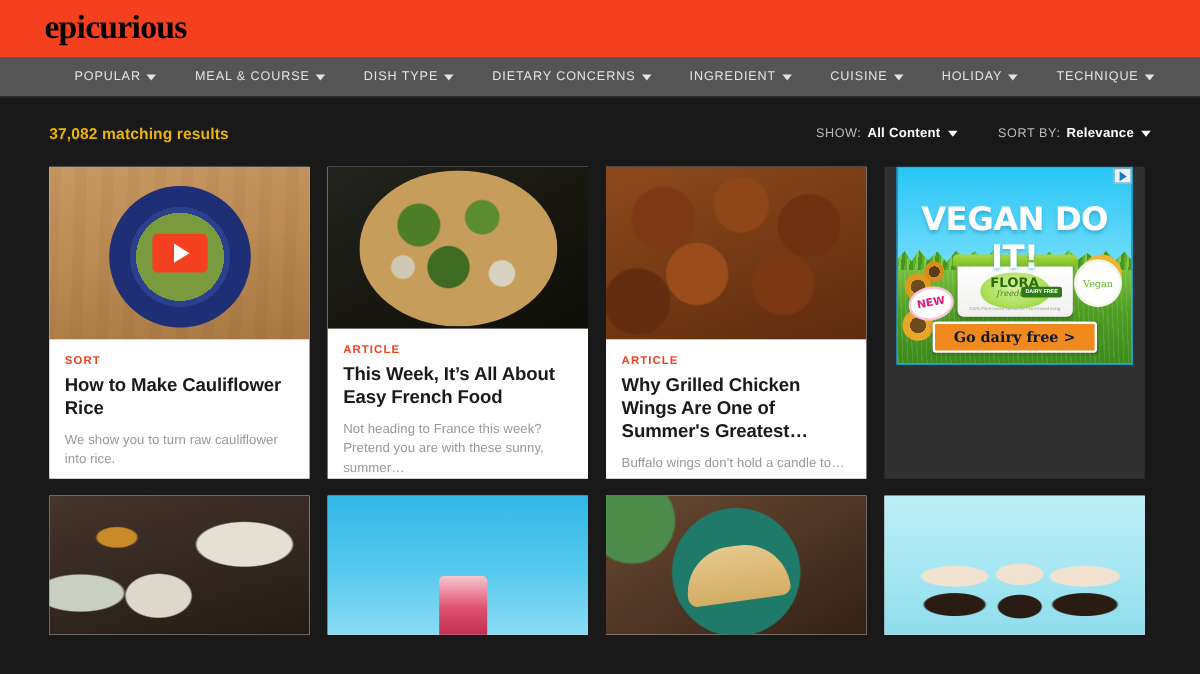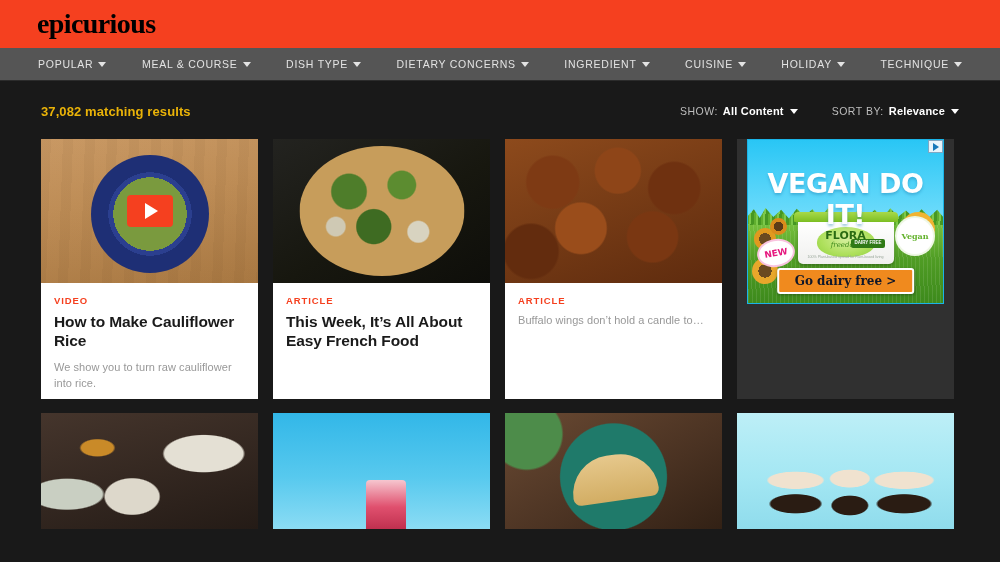--- a/index.html
+++ b/index.html
@@ -51,20 +51,21 @@
   }
   .nav-inner { display: flex; align-items: center; width: 100%; padding-left: 38px; padding-right: 38px; justify-content: space-between; }
   .nav-item {
     color: #e3e3e3;
     font-size: 10.5px;
     letter-spacing: 0.75px;
     font-weight: 400;
     display: flex; align-items: center; gap: 5px;
     white-space: nowrap;
     cursor: pointer;
+    margin-left: 24px;
   }
   .caret {
     width: 0; height: 0;
     border-left: 4px solid transparent;
     border-right: 4px solid transparent;
     border-top: 5px solid #e3e3e3;
     display: inline-block;
   }
 
   
@@ -277,21 +278,21 @@
     font-family: "DejaVu Sans", sans-serif;
     transform: rotate(-10deg);
     z-index: 8;
     box-shadow: 0 0 0 2px #f9c3df;
   }
   .ad-vegan {
     position: absolute; right: 10px; top: 78px;
     width: 36px; height: 36px;
     background: #ffffff; border-radius: 50%;
     display: flex; align-items: center; justify-content: center;
-    color: #63b22c; font-size: 8px; font-weight: bold;
+    color: #63b22c; font-size: 8px; font-weight: normal;
     font-family: "DejaVu Serif", serif;
     z-index: 8;
     box-shadow: 0 0 0 2px #eef7e4;
   }
   .flower {
     position: absolute; border-radius: 50%; z-index: 3;
   }
 
   
   .ph { width: 100%; height: 100%; position: relative; }
@@ -452,42 +453,44 @@
 <div class="grid">
 
   <div class="card">
     <div class="card-img">
       <div class="ph ph-cauliflower"></div>
       <div class="play-btn">
         <i class="play-tri"></i>
       </div>
     </div>
     <div class="card-body">
-      <div class="kicker">VIDEO</div>
+      <div class="kicker">SORT</div>
       <div class="card-title">How to Make Cauliflower Rice</div>
       <div class="card-dek">We show you to turn raw cauliflower into rice.</div>
     </div>
   </div>
 
   <div class="card">
     <div class="card-img">
       <div class="ph ph-pizza"></div>
     </div>
     <div class="card-body">
       <div class="kicker">ARTICLE</div>
       <div class="card-title">This Week, It’s All About Easy French Food</div>
+      <div class="card-dek">Not heading to France this week? Pretend you are with these sunny, summer…</div>
     </div>
   </div>
 
   <div class="card">
     <div class="card-img">
       <div class="ph ph-wings"></div>
     </div>
     <div class="card-body">
       <div class="kicker">ARTICLE</div>
+      <div class="card-title">Why Grilled Chicken Wings Are One of Summer's Greatest…</div>
       <div class="card-dek">Buffalo wings don’t hold a candle to…</div>
     </div>
   </div>
 
   <div class="ad-slot">
     <div class="ad-creative">
 
       <div class="ad-choices">
         <i class="tri"></i>
       </div>

